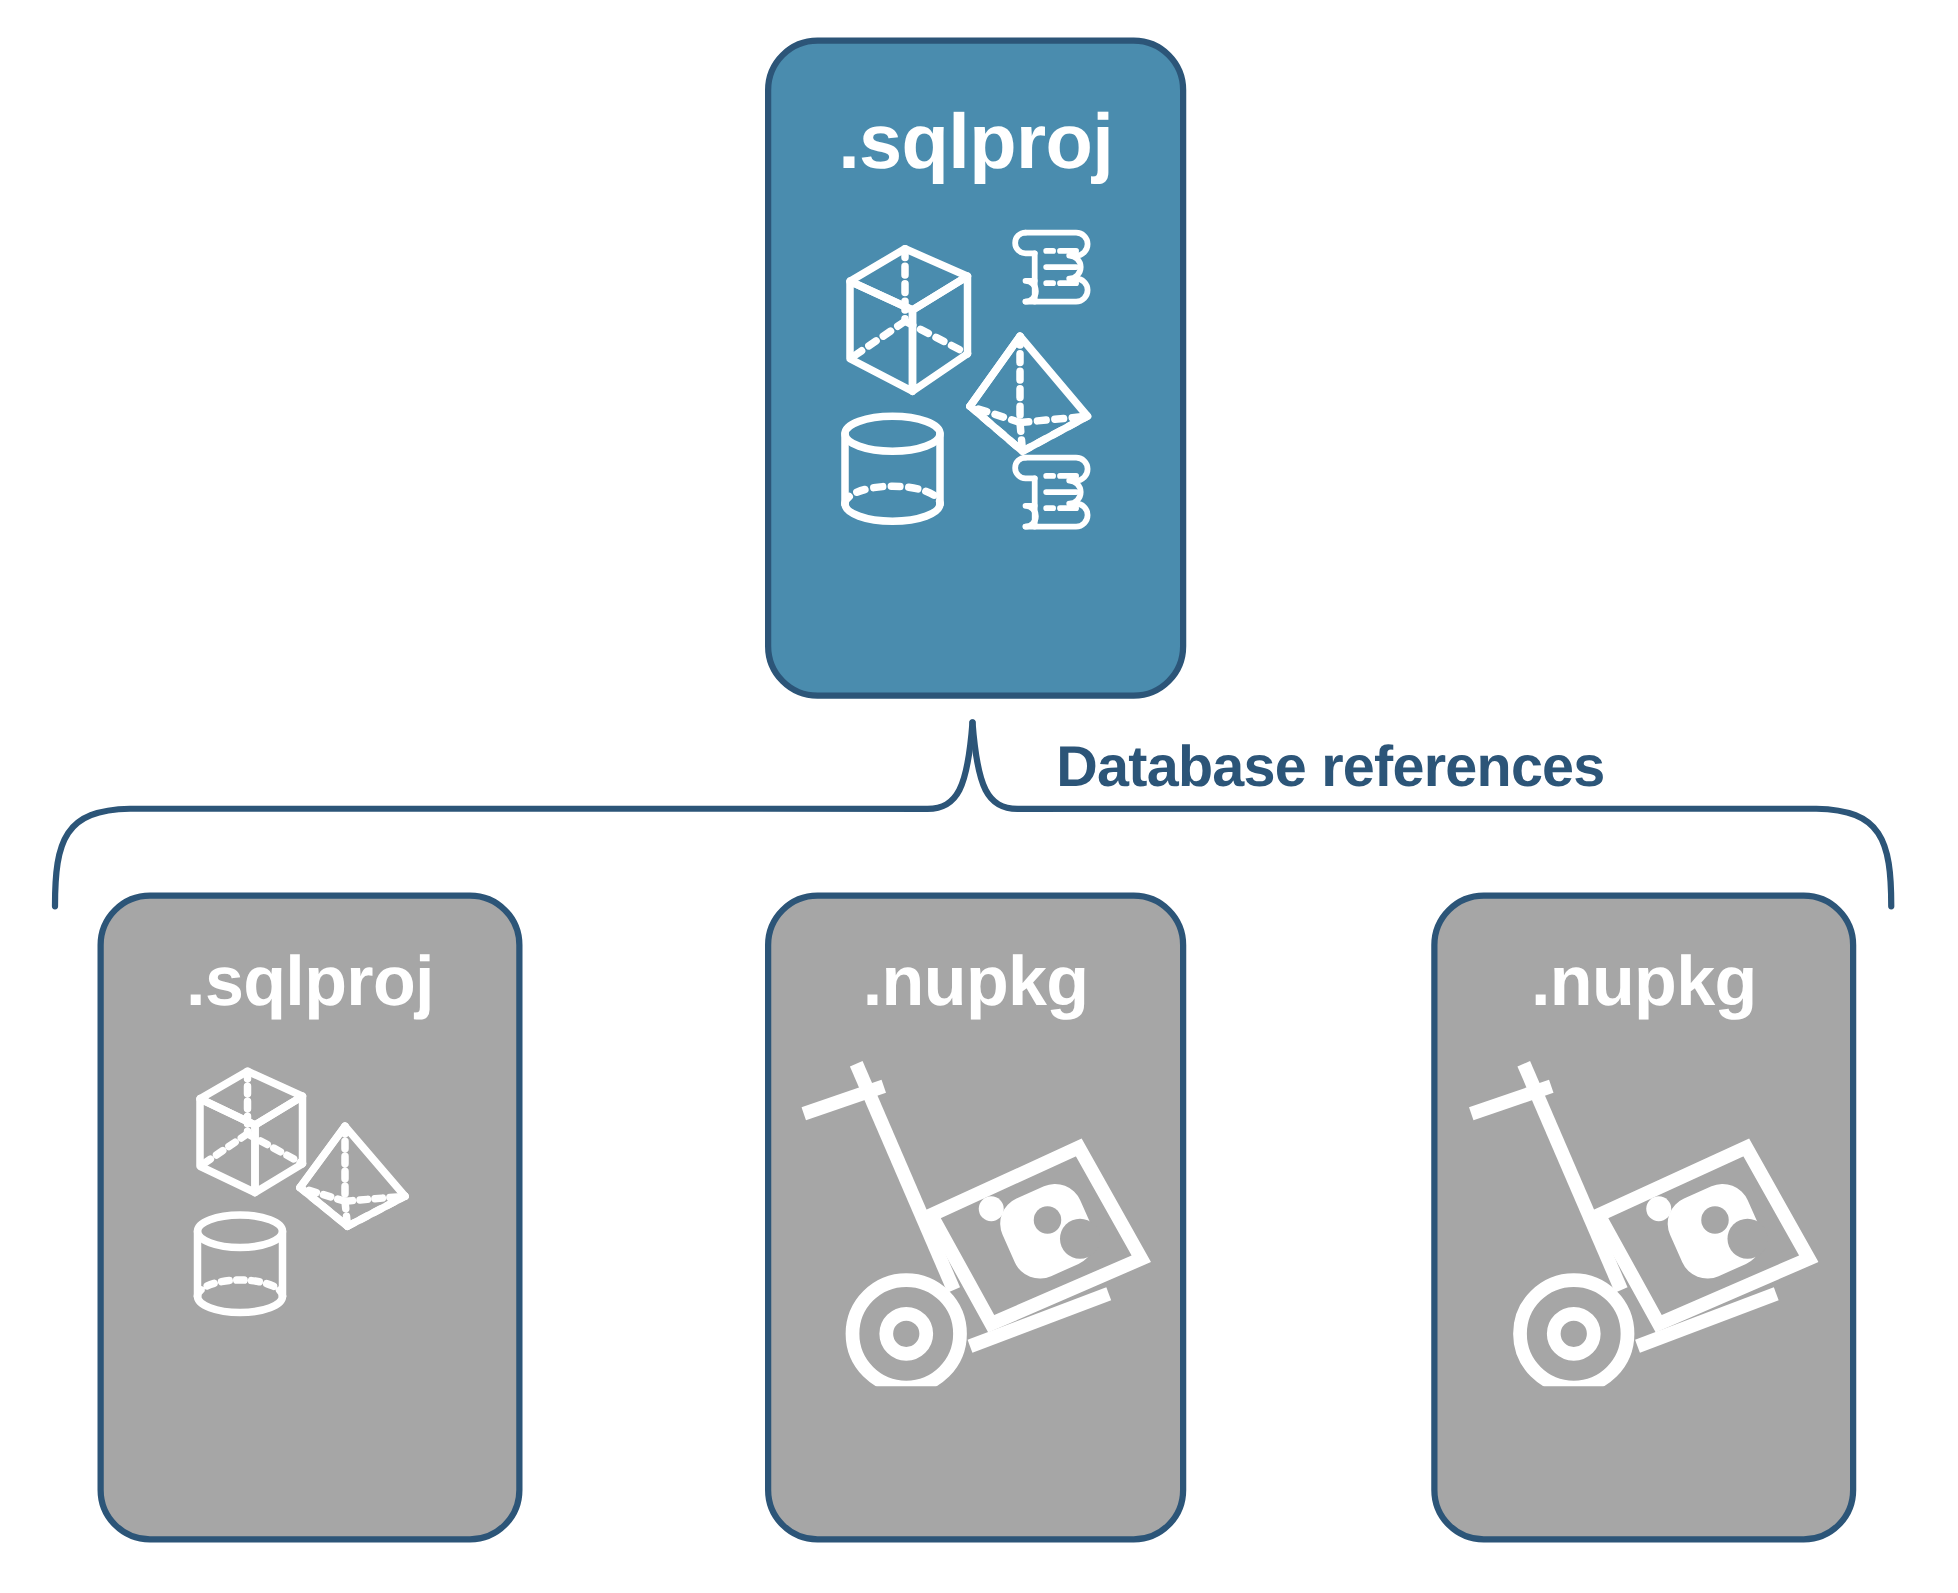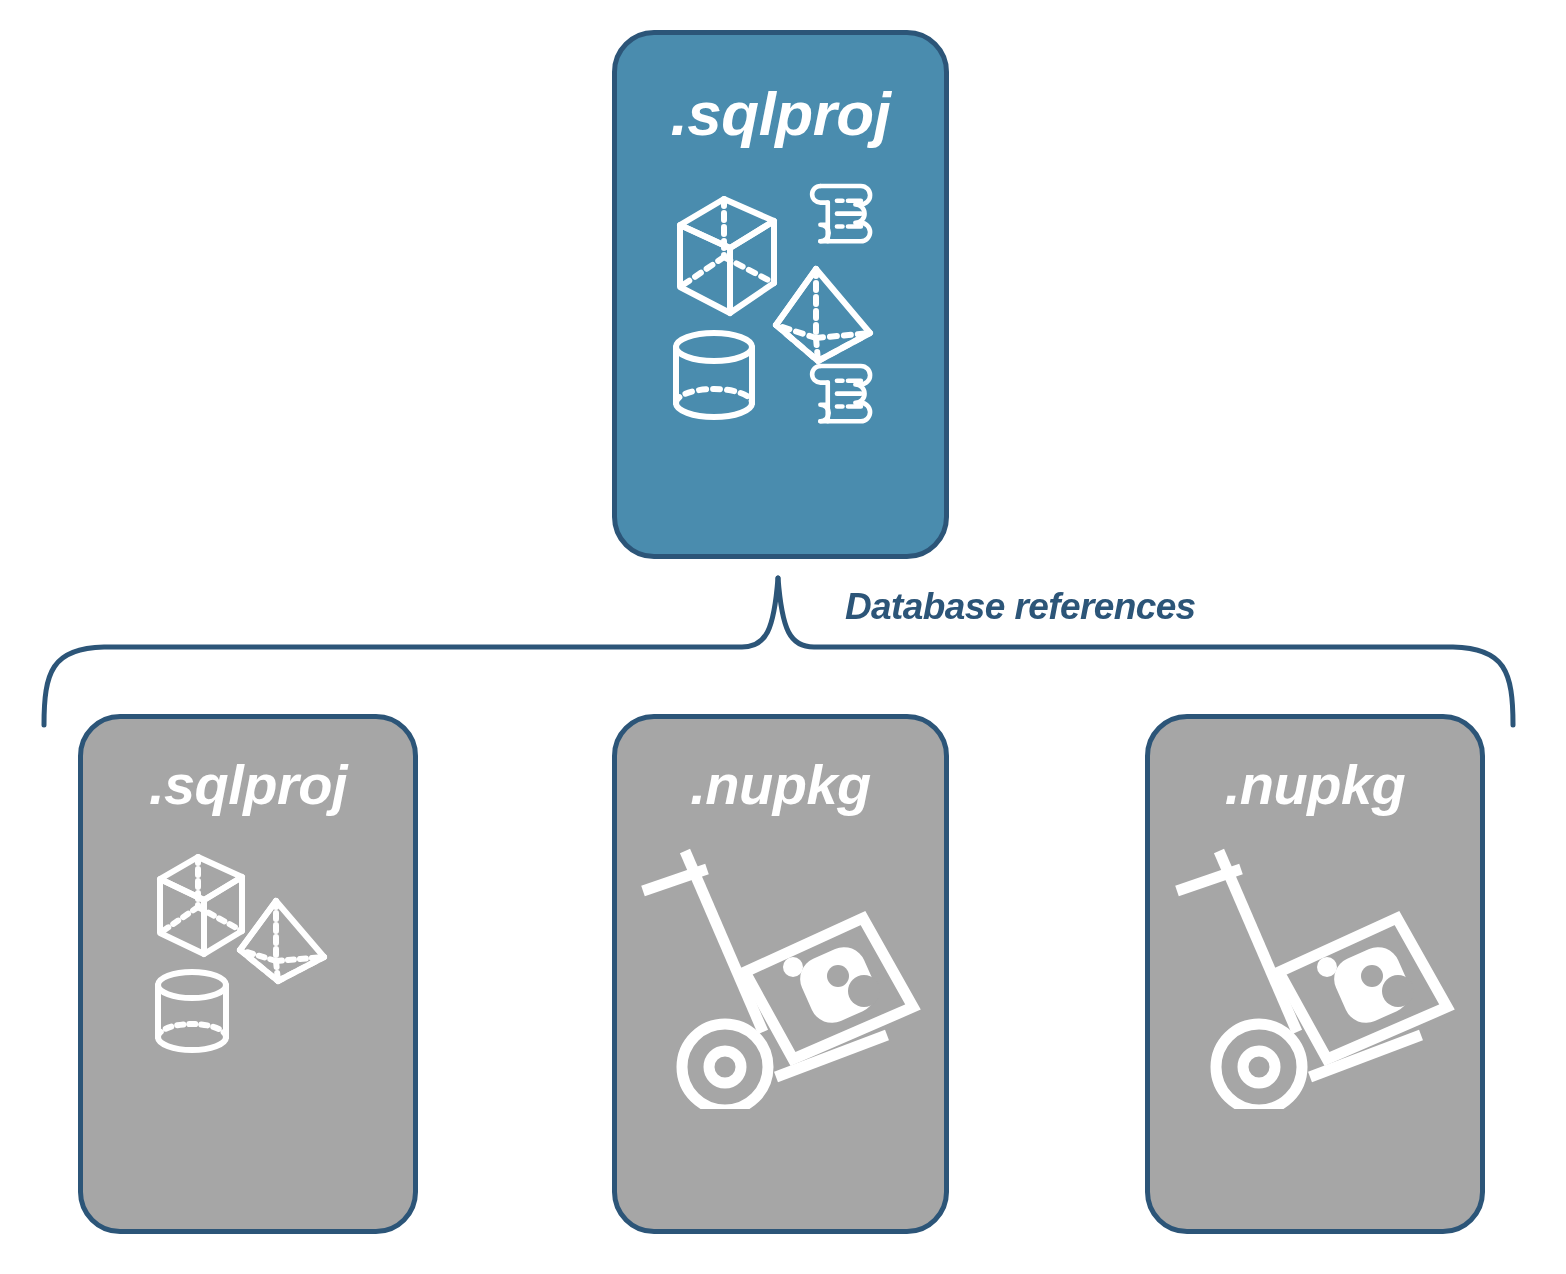--- a/index.html
+++ b/index.html
@@ -12,21 +12,20 @@
     height: 1274px;
     font-family: "Liberation Sans", sans-serif;
     position: relative;
     overflow: hidden;
   }
   #stage {
     position: absolute;
     left: 0; top: 0;
     width: 1566px;
     height: 972px;
-    font-style: italic;
   }
   .card {
     position: absolute;
     box-sizing: border-box;
     border: 5px solid #2c5578;
     border-radius: 42px;
     display: flex;
     flex-direction: column;
     align-items: center;
   }
@@ -89,21 +88,21 @@
     left: 0; top: 0;
     width: 1566px;
     height: 1274px;
     pointer-events: none;
   }
   #brace-label {
     position: absolute;
     left: 845px;
     top: 586px;
     color: #2c5578;
-    font-size: 37px;
+    font-size: 46px;
     font-weight: bold;
     letter-spacing: -0.6px;
     white-space: nowrap;
     user-select: none;
   }
 </style>
 </head>
 <body>
 
 <div id="stage">

